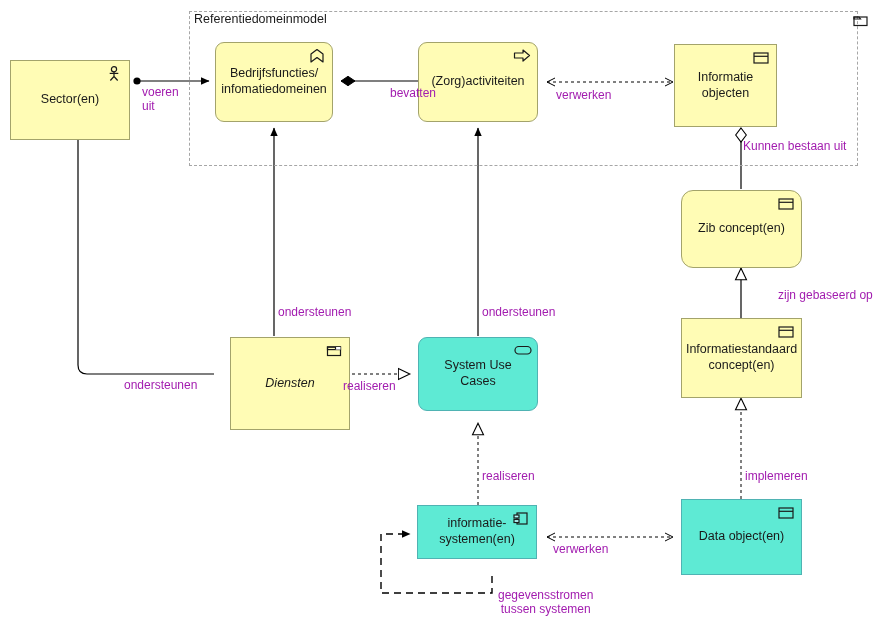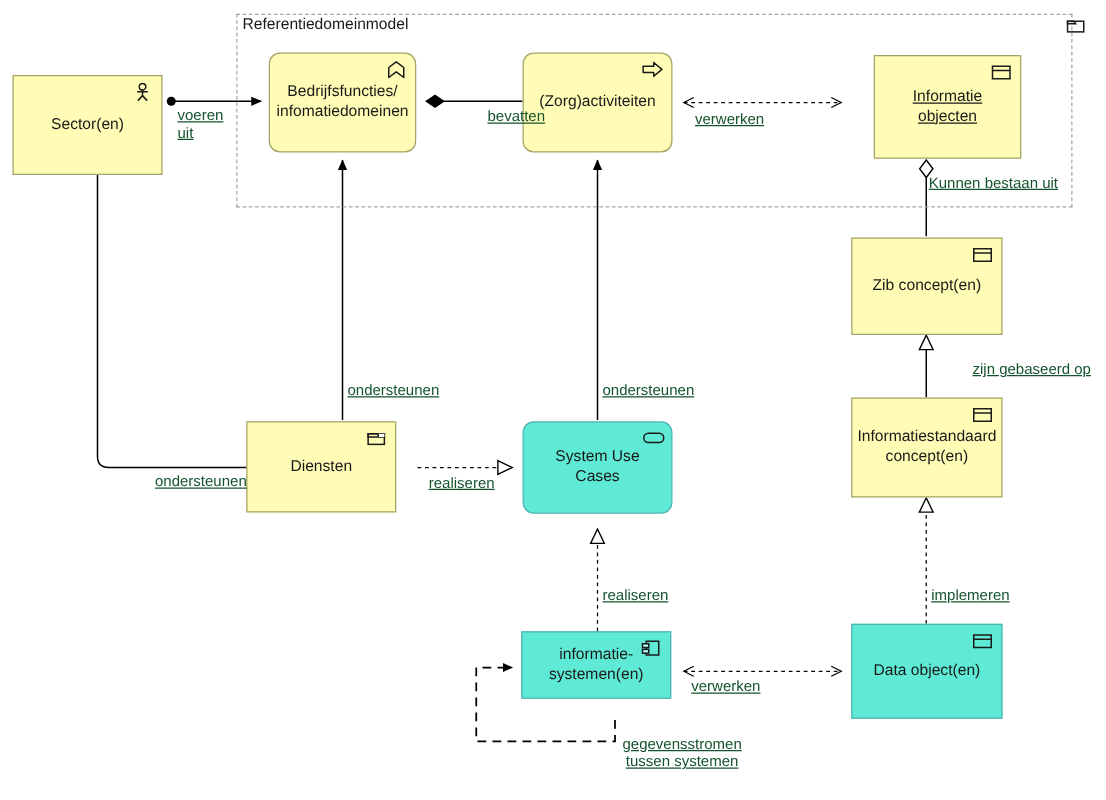--- a/index.html
+++ b/index.html
@@ -74,26 +74,25 @@
     white-space: nowrap;
     z-index: 2;
   }
   .group-icon {
     position: absolute;
     z-index: 2;
   }
   .edge-label {
     position: absolute;
     font-size: 12px;
-    color: #14532d;
+    color: #a21caf;
     white-space: pre-line;
     line-height: 1.2;
     z-index: 6;
     background: transparent;
-    text-decoration: underline;
   }
   .edge-label.center {
     text-align: center;
   }
 </style>
 </head>
 <body>
 
 <div id="canvas">
 
@@ -225,53 +224,53 @@
 
   <div class="node yellow rounded" style="left:418px; top:42px; width:120px; height:80px;">
     <span class="icon">
       <svg width="18" height="16" viewBox="0 0 18 16">
         <path d="M1.5,5 L10,5 L10,2 L16.5,7.5 L10,13 L10,10 L1.5,10 Z" fill="none" stroke="#1a1a1a" stroke-width="1.2" stroke-linejoin="round"></path>
       </svg>
     </span>
     <span class="label">(Zorg)activiteiten</span>
   </div>
 
-  <div class="node yellow" style="left:699px; top:44px; width:118px; height:83px;text-decoration:underline;">
+  <div class="node yellow" style="left:674px; top:44px; width:103px; height:83px;">
     <span class="icon">
       <svg width="18" height="16" viewBox="0 0 18 16">
         <rect x="2" y="3" width="14" height="10" fill="none" stroke="#1a1a1a" stroke-width="1.2"></rect>
         <line x1="2" y1="6.3" x2="16" y2="6.3" stroke="#1a1a1a" stroke-width="1.2"></line>
       </svg>
     </span>
     <span class="label">Informatie
 objecten</span>
   </div>
 
-  <div class="node yellow" style="left:681px; top:190px; width:121px; height:78px;">
+  <div class="node yellow" style="left:681px; top:190px; width:121px; height:78px;border-radius:12px;">
     <span class="icon">
       <svg width="18" height="16" viewBox="0 0 18 16">
         <rect x="2" y="3" width="14" height="10" fill="none" stroke="#1a1a1a" stroke-width="1.2"></rect>
         <line x1="2" y1="6.3" x2="16" y2="6.3" stroke="#1a1a1a" stroke-width="1.2"></line>
       </svg>
     </span>
     <span class="label">Zib concept(en)</span>
   </div>
 
   <div class="node yellow" style="left:681px; top:318px; width:121px; height:80px;">
     <span class="icon">
       <svg width="18" height="16" viewBox="0 0 18 16">
         <rect x="2" y="3" width="14" height="10" fill="none" stroke="#1a1a1a" stroke-width="1.2"></rect>
         <line x1="2" y1="6.3" x2="16" y2="6.3" stroke="#1a1a1a" stroke-width="1.2"></line>
       </svg>
     </span>
     <span class="label">Informatiestandaard
 concept(en)</span>
   </div>
 
-  <div class="node yellow" style="left:197px; top:337px; width:120px; height:73px;">
+  <div class="node yellow" style="left:230px; top:337px; width:120px; height:93px;font-style:italic;">
     <span class="icon">
       <svg width="18" height="16" viewBox="0 0 18 16">
         <rect x="2.5" y="4" width="13" height="8.5" fill="none" stroke="#1a1a1a" stroke-width="1.2"></rect>
         <rect x="2.5" y="4" width="13" height="2.6" fill="none" stroke="#1a1a1a" stroke-width="1.2"></rect>
         <rect x="10.5" y="4" width="5" height="2.6" fill="#ffffff" stroke="none"></rect>
         <line x1="10.5" y1="4" x2="10.5" y2="6.6" stroke="#1a1a1a" stroke-width="1.2"></line>
       </svg>
     </span>
     <span class="label">Diensten</span>
   </div>

